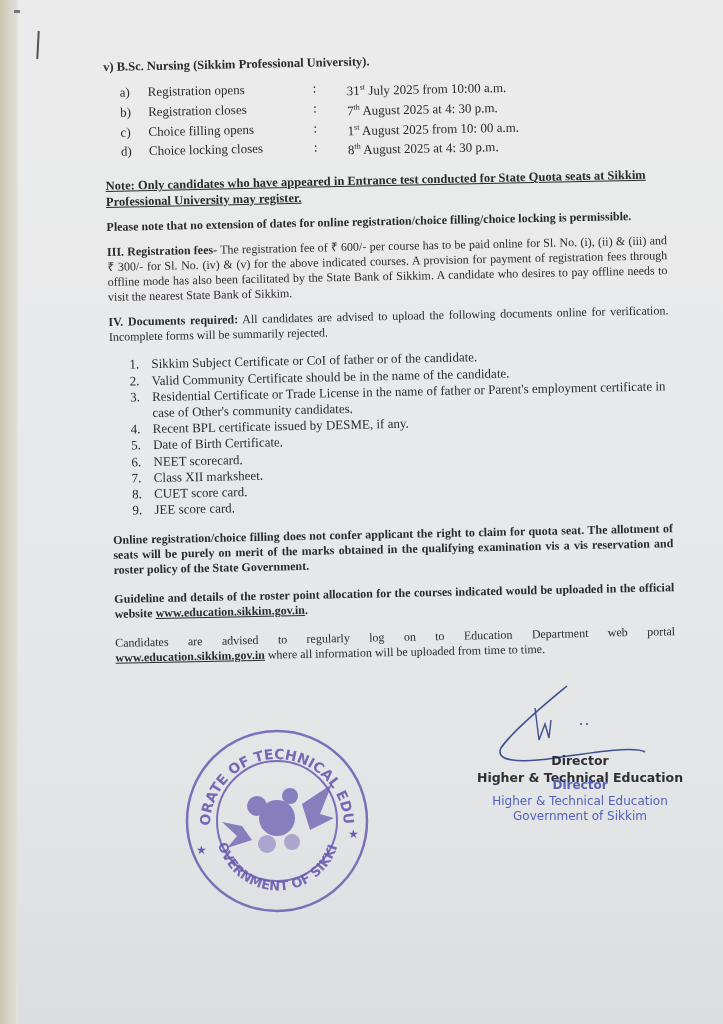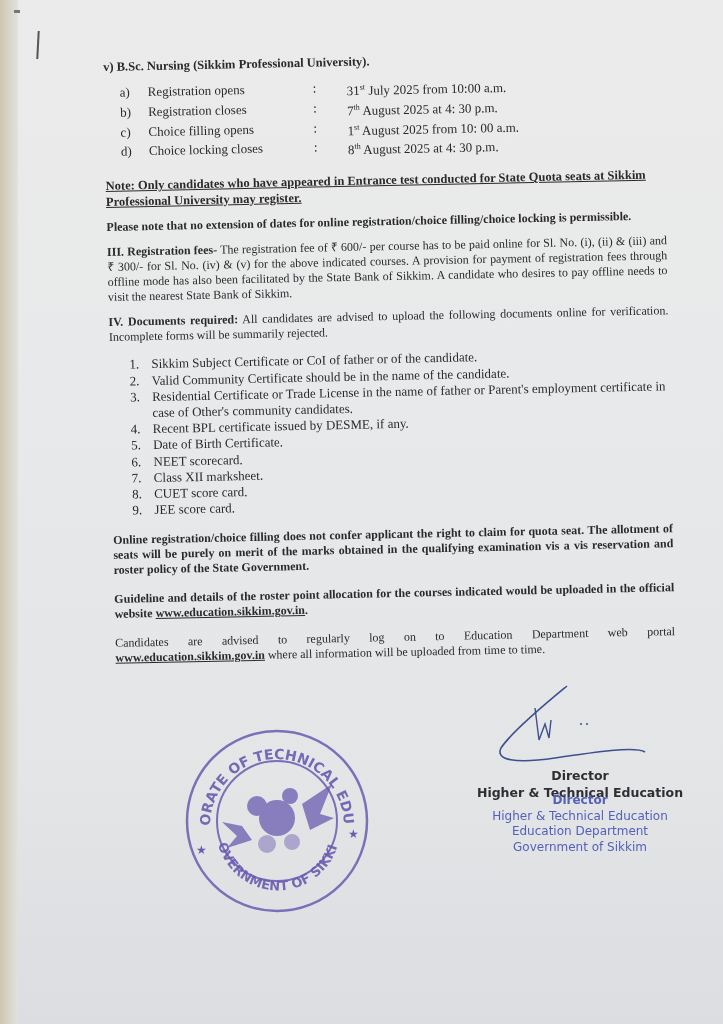--- a/index.html
+++ b/index.html
@@ -28,21 +28,21 @@
   sup { font-size:8px; }
   .note { font-weight:bold; font-size:12.5px; text-decoration:underline; margin-top:14px; line-height:16px; }
   .para { font-size:12px; line-height:15px; margin-top:10px; text-align:justify; }
   .bold { font-weight:bold; }
   .list { margin:12px 0 0 20px; padding:0; font-size:13px; line-height:16.2px; list-style:none; }
   .list li { display:flex; }
   .list .n { width:22px; flex-shrink:0; }
   .link { text-decoration:underline; font-weight:bold; }
 
   .signature { position:absolute; left:495px; top:680px; width:160px; height:90px; }
-  .sign-block { position:absolute; left:470px; top:752px; width:220px; text-align:center; font-family:"DejaVu Sans", sans-serif;margin-top:15px; }
+  .sign-block { position:absolute; left:470px; top:752px; width:220px; text-align:center; font-family:"DejaVu Sans", sans-serif; }
   .sign-black { color:#2f2f33; font-size:12.5px; font-weight:bold; line-height:17px; }
   .sign-blue { color:#5461b8; font-size:12px; line-height:15.5px; }
   .stamp { position:absolute; left:182px; top:726px; width:190px; height:190px; }
 </style>
 </head>
 <body>
 
 <div class="page"></div>
 <div class="corner-mark"></div>
 <div class="mark"></div>
@@ -144,21 +144,20 @@
   <circle cx="86" cy="44" r="1" fill="#3d4f8e"></circle>
     <circle cx="92" cy="44" r="1" fill="#3d4f8e"></circle>
 </svg>
 
 <div class="sign-block">
   <div class="sign-black">Director</div>
   <div class="sign-black">Higher &amp; Technical Education</div>
   <div style="margin-top:-8px;">
     <div class="sign-blue" style="font-weight:bold;">Director</div>
     <div class="sign-blue">Higher &amp; Technical Education</div>
-    <div class="sign-blue">Education Department</div>
     <div class="sign-blue">Government of Sikkim</div>
   </div>
 </div>
 
 <svg class="stamp" viewBox="0 0 190 190">
   <defs>
     <path id="topArc" d="M28 100 A67 67 0 0 1 162 100"></path>
     <path id="botArc" d="M36 118 A62 62 0 0 0 156 118"></path>
   </defs>
   <circle cx="95" cy="95" r="90" fill="none" stroke="#6a5bb0" stroke-width="2.5" opacity="0.85"></circle>

